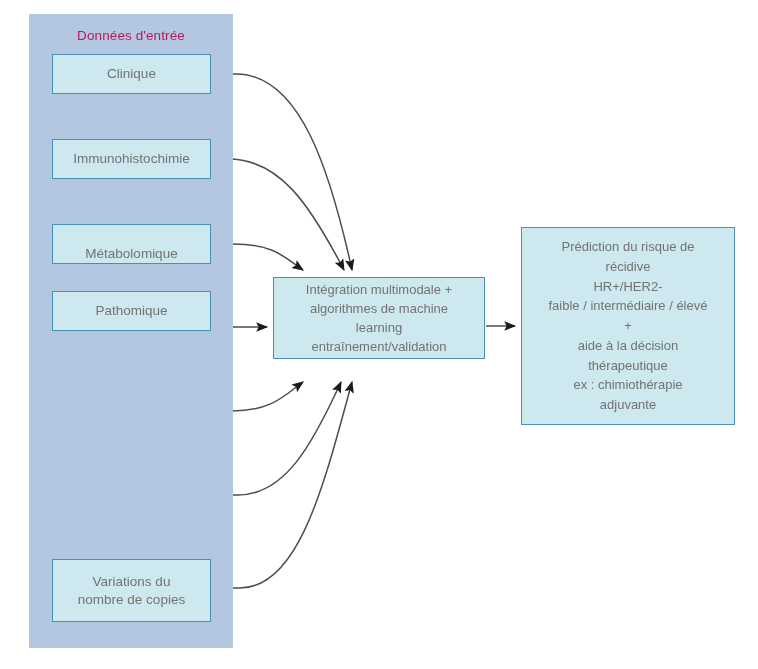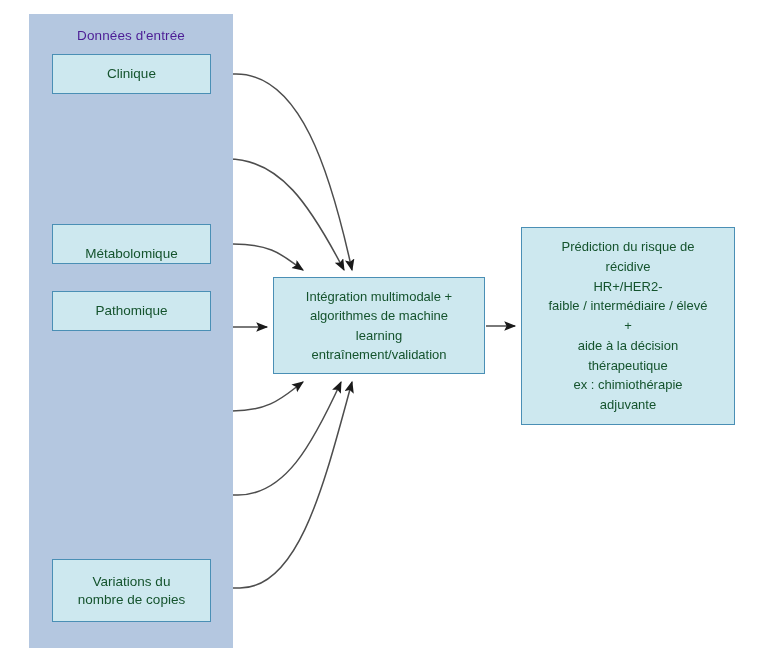--- a/index.html
+++ b/index.html
@@ -42,35 +42,35 @@
     background: #b4c7e0;
     z-index: 2;
   }
   .panel-title {
     position: absolute;
     left: 0;
     top: 14px;
     width: 204px;
     text-align: center;
     font-size: 13.5px;
-    color: #4c1d95;
+    color: #be185d;
     letter-spacing: 0.1px;
   }
 
   
   .node {
     position: absolute;
     box-sizing: border-box;
     background: #cde8ef;
     border: 1.4px solid #4a8fb5;
     display: flex;
     align-items: center;
     justify-content: center;
     text-align: center;
-    color: #14532d;
+    color: #737373;
     font-size: 13.5px;
     line-height: 1.32;
     z-index: 3;
   }
 
   .input-node {
     left: 52px;
     width: 159px;
     height: 40px;
   }
@@ -90,21 +90,21 @@
   #node-pathomique     { top: 291px; }
   #node-transcriptomique { top: 391px; }
   #node-genomique      { top: 475px; }
   #node-cnv            { top: 559px; }
 
   
   #node-integration {
     left: 273px;
     top: 277px;
     width: 212px;
-    height: 97px;
+    height: 82px;
     font-size: 13px;
     line-height: 1.48;
   }
 
   
   #node-output {
     left: 521px;
     top: 227px;
     width: 214px;
     height: 198px;
@@ -146,20 +146,23 @@
   </svg>
 
   <div class="input-panel">
     <div class="panel-title">Données d'entrée</div>
   </div>
 
   <div class="node input-node" id="node-clinique">
     <span class="node-label">Clinique</span>
   </div>
 
+  <div class="node input-node" id="node-immuno">
+    <span class="node-label">Immunohistochimie</span>
+  </div>
 
   <div class="node input-node" id="node-metabolomique">
     <span class="node-label">Métabolomique</span>
   </div>
 
   <div class="node input-node" id="node-pathomique">
     <span class="node-label">Pathomique</span>
   </div>
 
 

